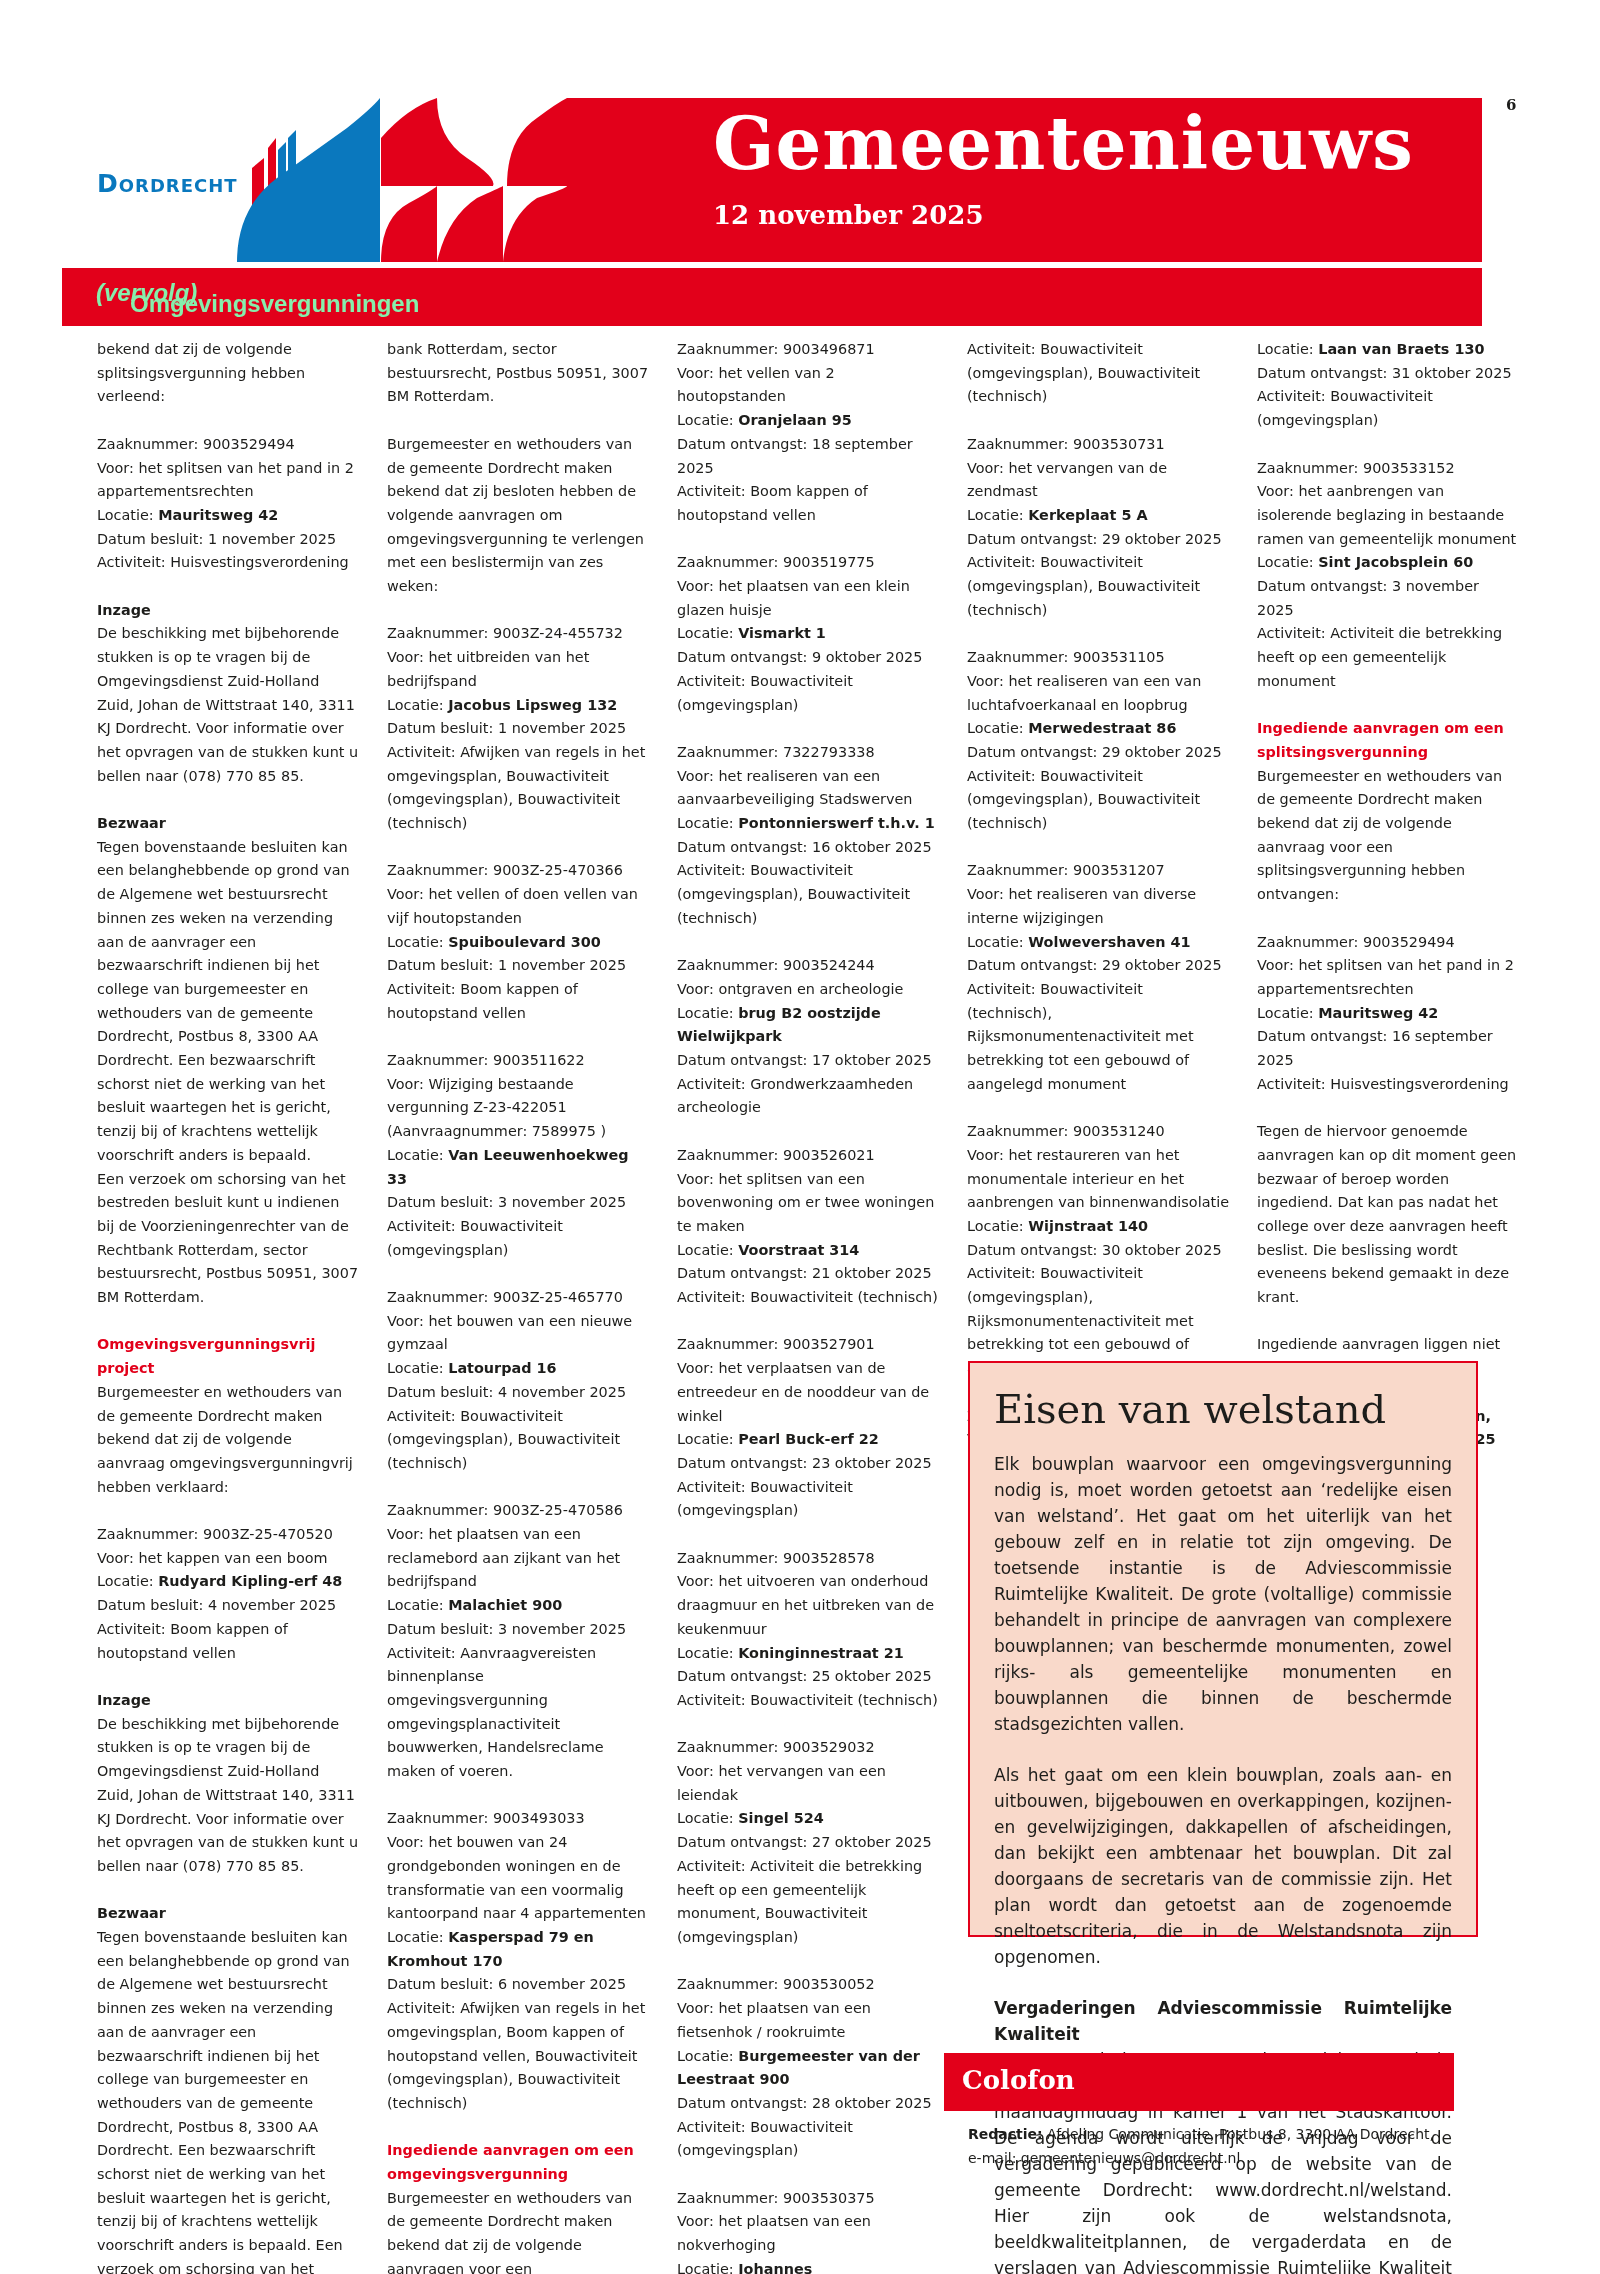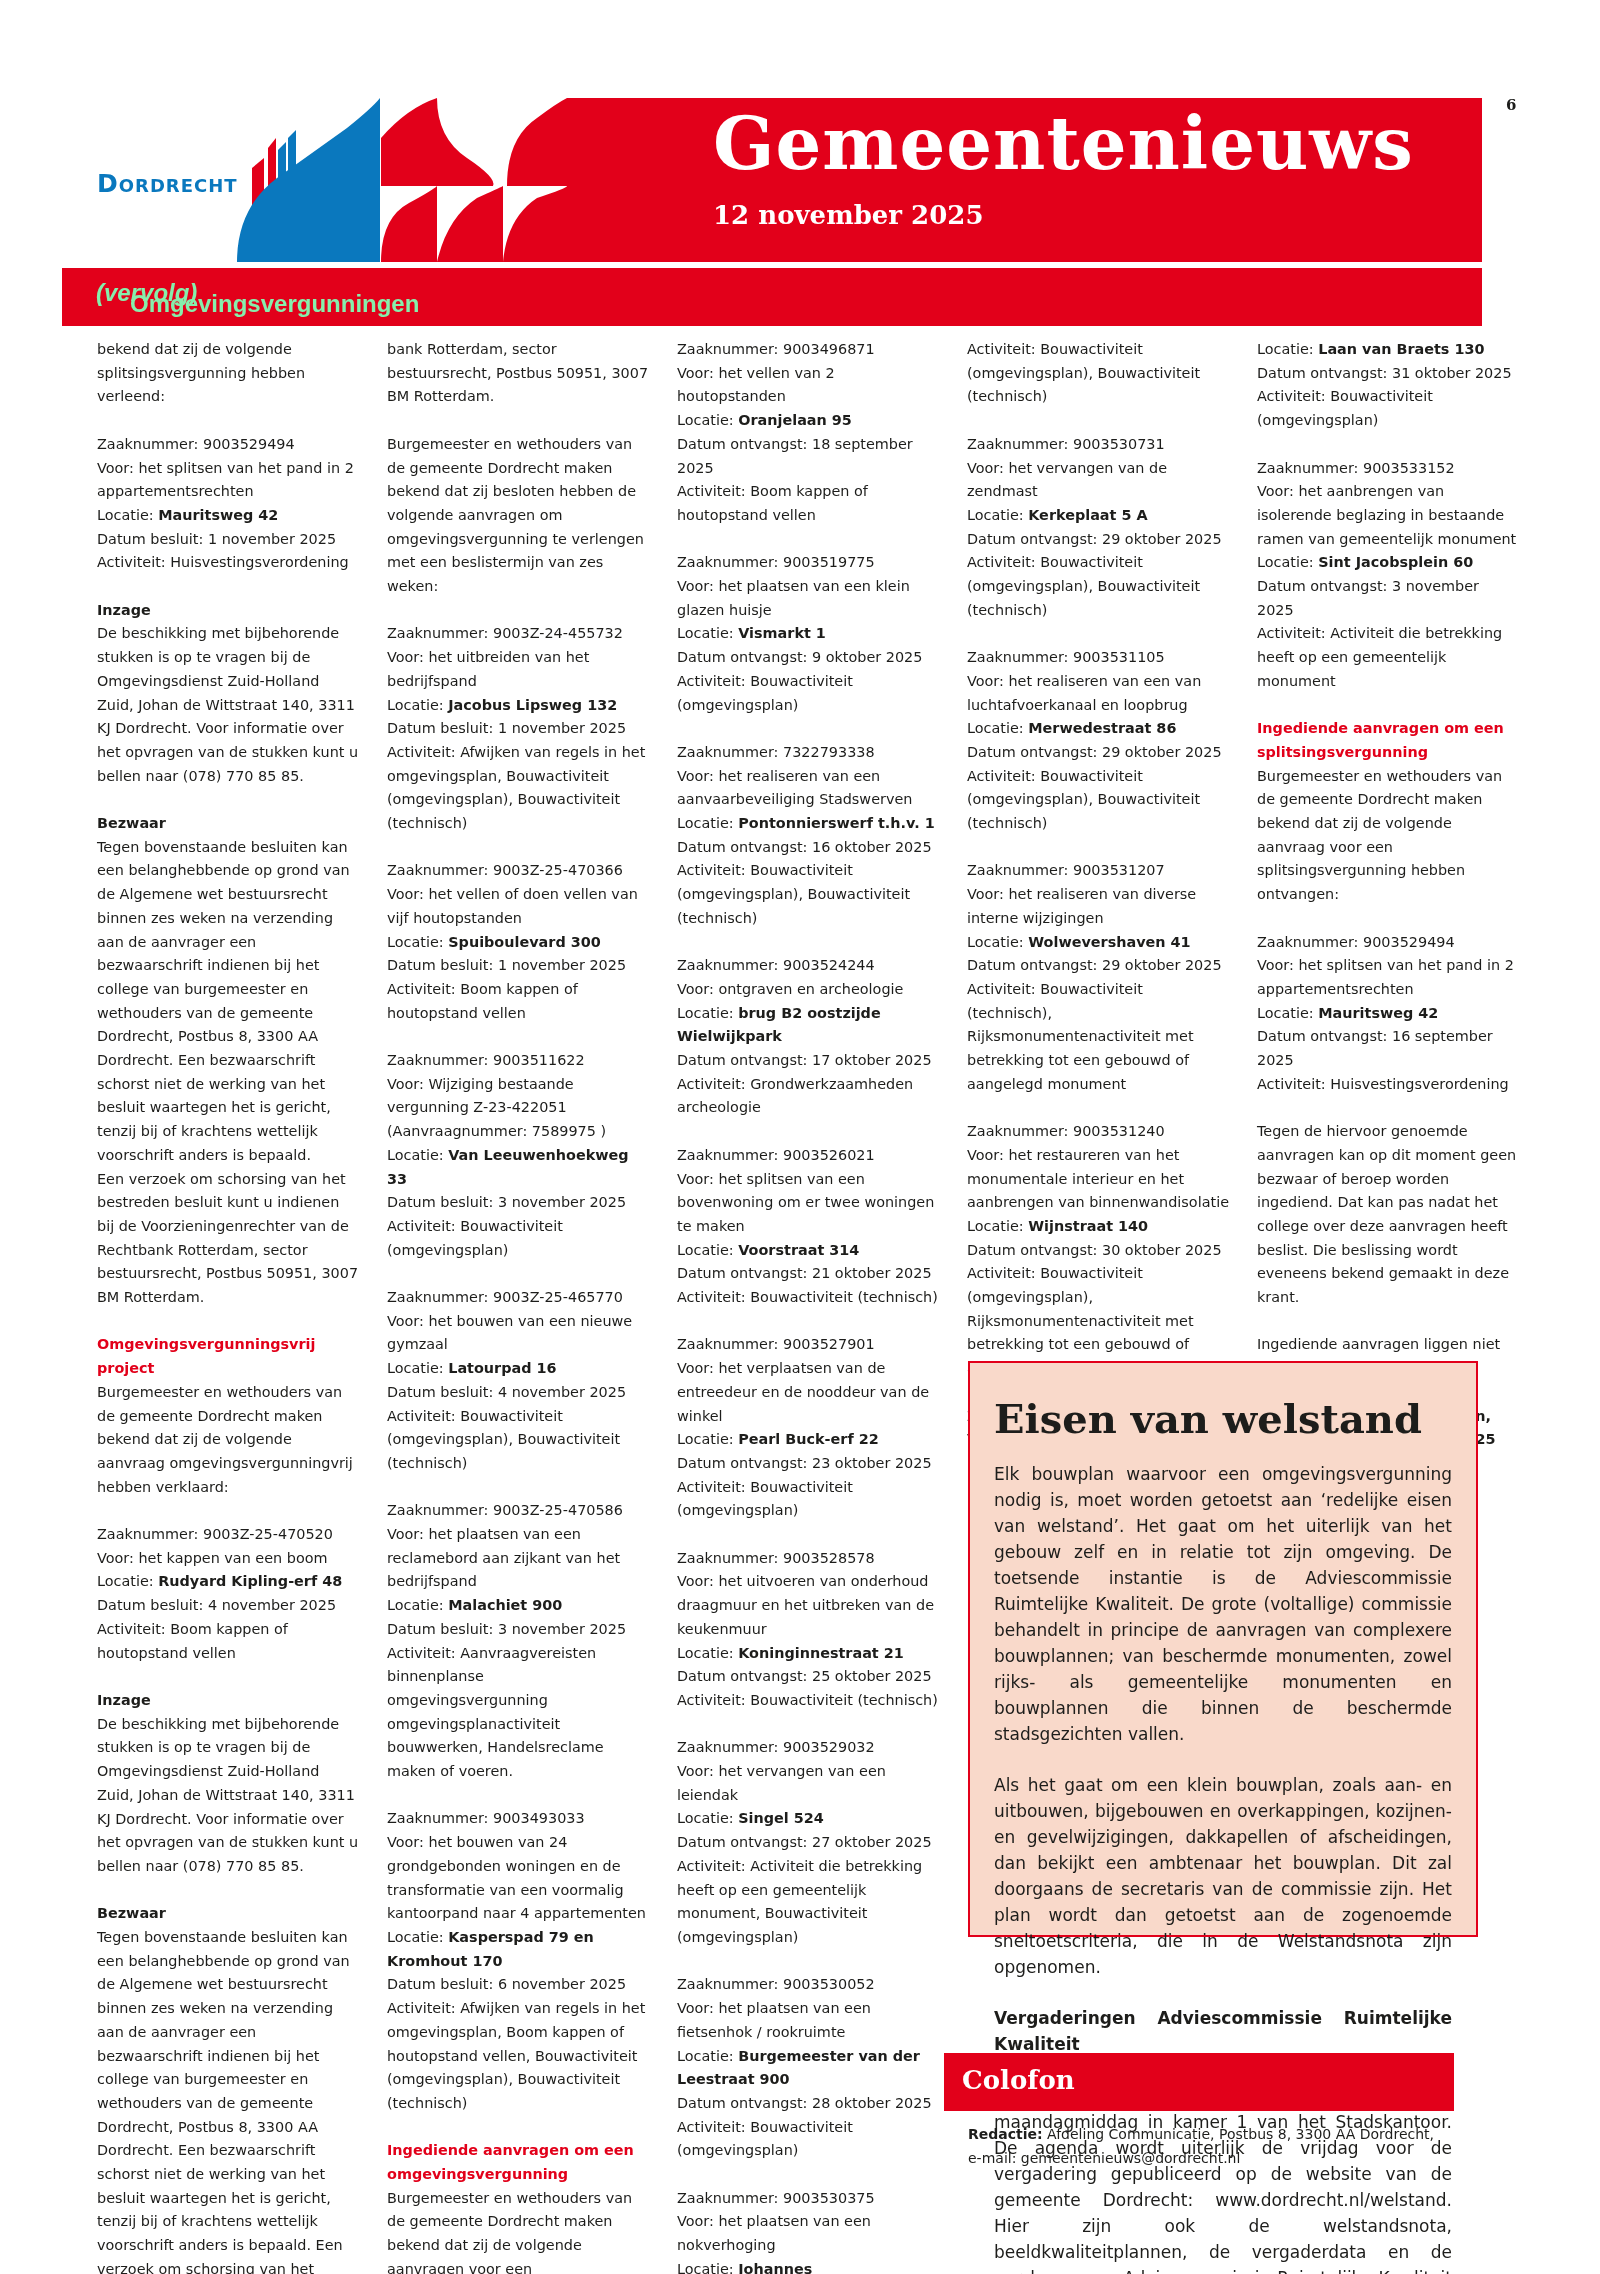--- a/index.html
+++ b/index.html
@@ -31,21 +31,21 @@
   .col .h { font-weight: bold; }
   .col .red { color: #e2001a; font-weight: bold; }
   .col b { font-weight: bold; }
   .c1 { left: 97px; } .c2 { left: 387px; } .c3 { left: 677px; } .c4 { left: 967px; } .c5 { left: 1257px; }
   .entry { margin-bottom: 23.7px; }
   .entry div { margin: 0; }
 
   
   .welstand { position: absolute; left: 968px; top: 1361px; width: 510px; height: 576px; background: #f9d9ca;
               border: 2px solid #e2001a; box-sizing: border-box; padding: 16px 24px; }
-  .welstand h2 { margin: 16px 0 18px 0; font-family: "DejaVu Serif", serif; font-weight: bold; font-size: 40px; color: #1d1d1b; line-height: 1.2; }
+  .welstand h2 { margin: 6px 0 18px 0; font-family: "DejaVu Serif", serif; font-weight: normal; font-size: 40px; color: #1d1d1b; line-height: 1.2; }
   .welstand p { margin: 0 0 25px 0; font-size: 17px; line-height: 26px; text-align: justify; }
   .welstand .sub { font-weight: bold; display: block; }
 
   .colofon-bar { position: absolute; left: 944px; top: 2053px; width: 510px; height: 58px; background: #e2001a; }
   .colofon-bar span { position: absolute; left: 18px; top: 12px; font-family: "DejaVu Serif", serif; font-weight: bold; color: #fff; font-size: 26px; }
   .colofon { position: absolute; left: 968px; top: 2122px; width: 510px; font-size: 14px; line-height: 24px; }
   .colofon b { font-weight: bold; }
 </style>
 </head>
 <body>

